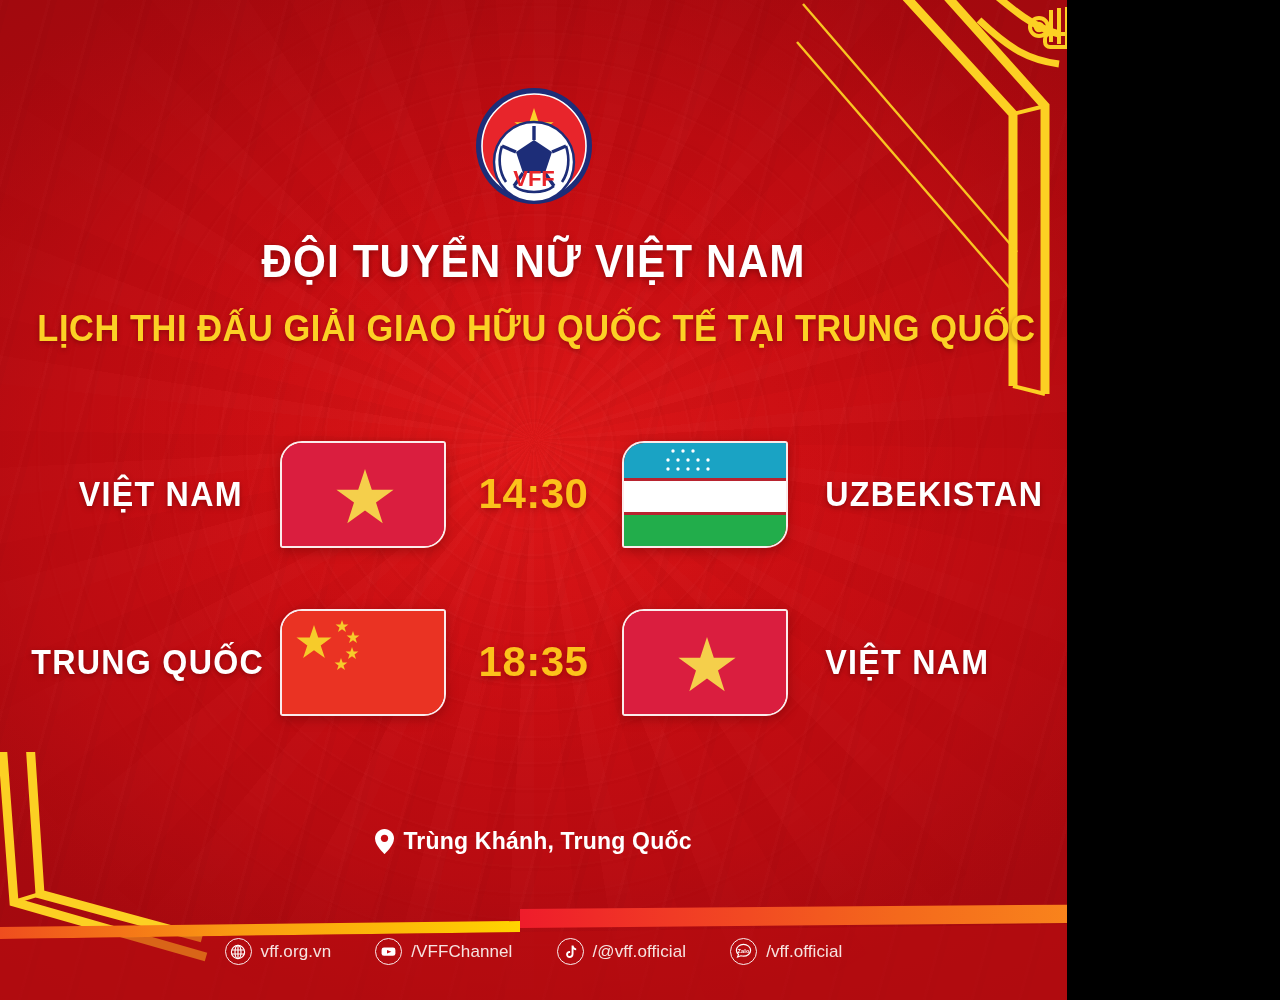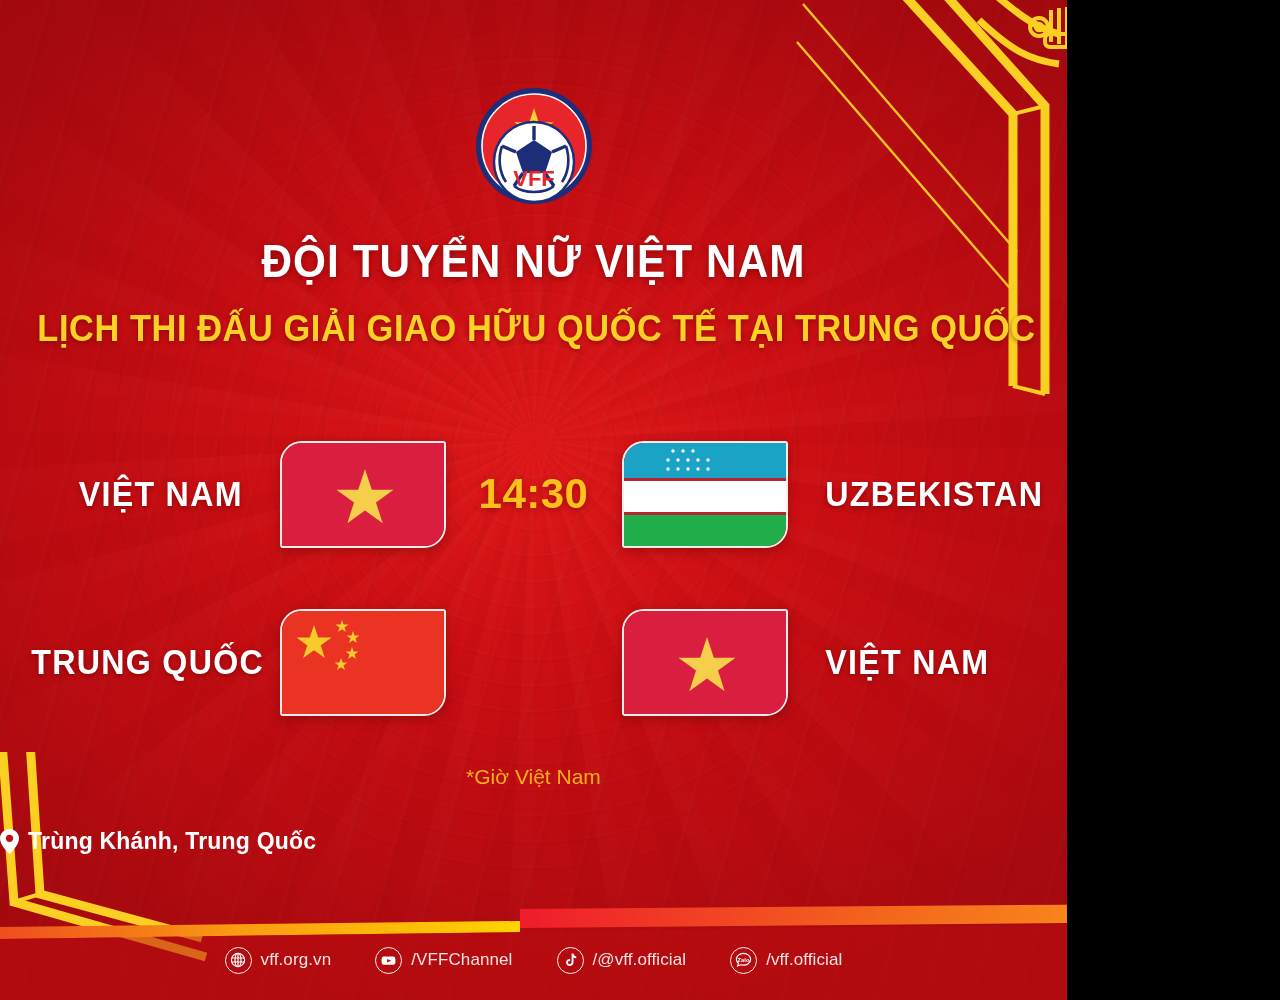--- a/index.html
+++ b/index.html
@@ -170,32 +170,33 @@
   }
   .note-venue {
     position: absolute; left: 0; right: 0; top: 828px;
     text-align: center;
     color: #ffffff;
     font-size: 23px;
     font-weight: 700;
     letter-spacing: .2px;
     display: flex;
     align-items: center;
+    justify-content: center;
     gap: 9px;
   }
 
   
   .divider { position: absolute; left: 0; right: 0; bottom: 0; height: 110px; pointer-events: none; }
 
   .footer {
     position: absolute;
     left: 0; right: 0; bottom: 18px;
     height: 44px;
     display: flex;
-    align-items: center;
+    align-items: flex-start;
     justify-content: center;
     gap: 44px;
   }
   .social {
     display: flex;
     align-items: center;
     gap: 9px;
     color: #f6e3e0;
     font-size: 17px;
     letter-spacing: .1px;
@@ -338,36 +339,36 @@
               <polygon points="60,9 61.6,13.6 66.4,13.6 62.5,16.5 64,21.1 60,18.3 56,21.1 57.5,16.5 53.6,13.6 58.4,13.6"></polygon>
               <polygon points="71,20 72.6,24.6 77.4,24.6 73.5,27.5 75,32.1 71,29.3 67,32.1 68.5,27.5 64.6,24.6 69.4,24.6"></polygon>
               <polygon points="70,36 71.6,40.6 76.4,40.6 72.5,43.5 74,48.1 70,45.3 66,48.1 67.5,43.5 63.6,40.6 68.4,40.6"></polygon>
               <polygon points="59,47 60.6,51.6 65.4,51.6 61.5,54.5 63,59.1 59,56.3 55,59.1 56.5,54.5 52.6,51.6 57.4,51.6"></polygon>
             </g>
           </svg>
         </div>
       </div>
 
       <div class="center-col">
+        <div class="kick-time">18:35</div>
       </div>
 
       <div class="flag">
         <div class="flag-inner" style="background:#da1e3f;">
           <svg viewBox="0 0 166 107" width="166" height="107">
             <polygon points="83,26 89.8,46.7 111.6,46.7 94,59.5 100.7,80.2 83,67.4 65.3,80.2 72,59.5 54.4,46.7 76.2,46.7" fill="#f5cf4b"></polygon>
           </svg>
         </div>
       </div>
 
       <div class="team-name right">VIỆT NAM</div>
     </div>
 
   </div>
 
-  <div class="note-time">*Giờ Việt Nam</div>
 
   <div class="note-venue">
     <svg width="19" height="25" viewBox="0 0 19 25">
       <path d="M9.5 0 C4.3 0 0 4.3 0 9.5 C0 16.6 9.5 25 9.5 25 C9.5 25 19 16.6 19 9.5 C19 4.3 14.7 0 9.5 0 Z" fill="#ffffff"></path>
       <circle cx="9.5" cy="9.3" r="3.6" fill="#c60d12"></circle>
     </svg>
     <span>Trùng Khánh, Trung Quốc</span>
   </div>
 
   <svg class="divider" viewBox="0 0 1280 110" preserveAspectRatio="none">

